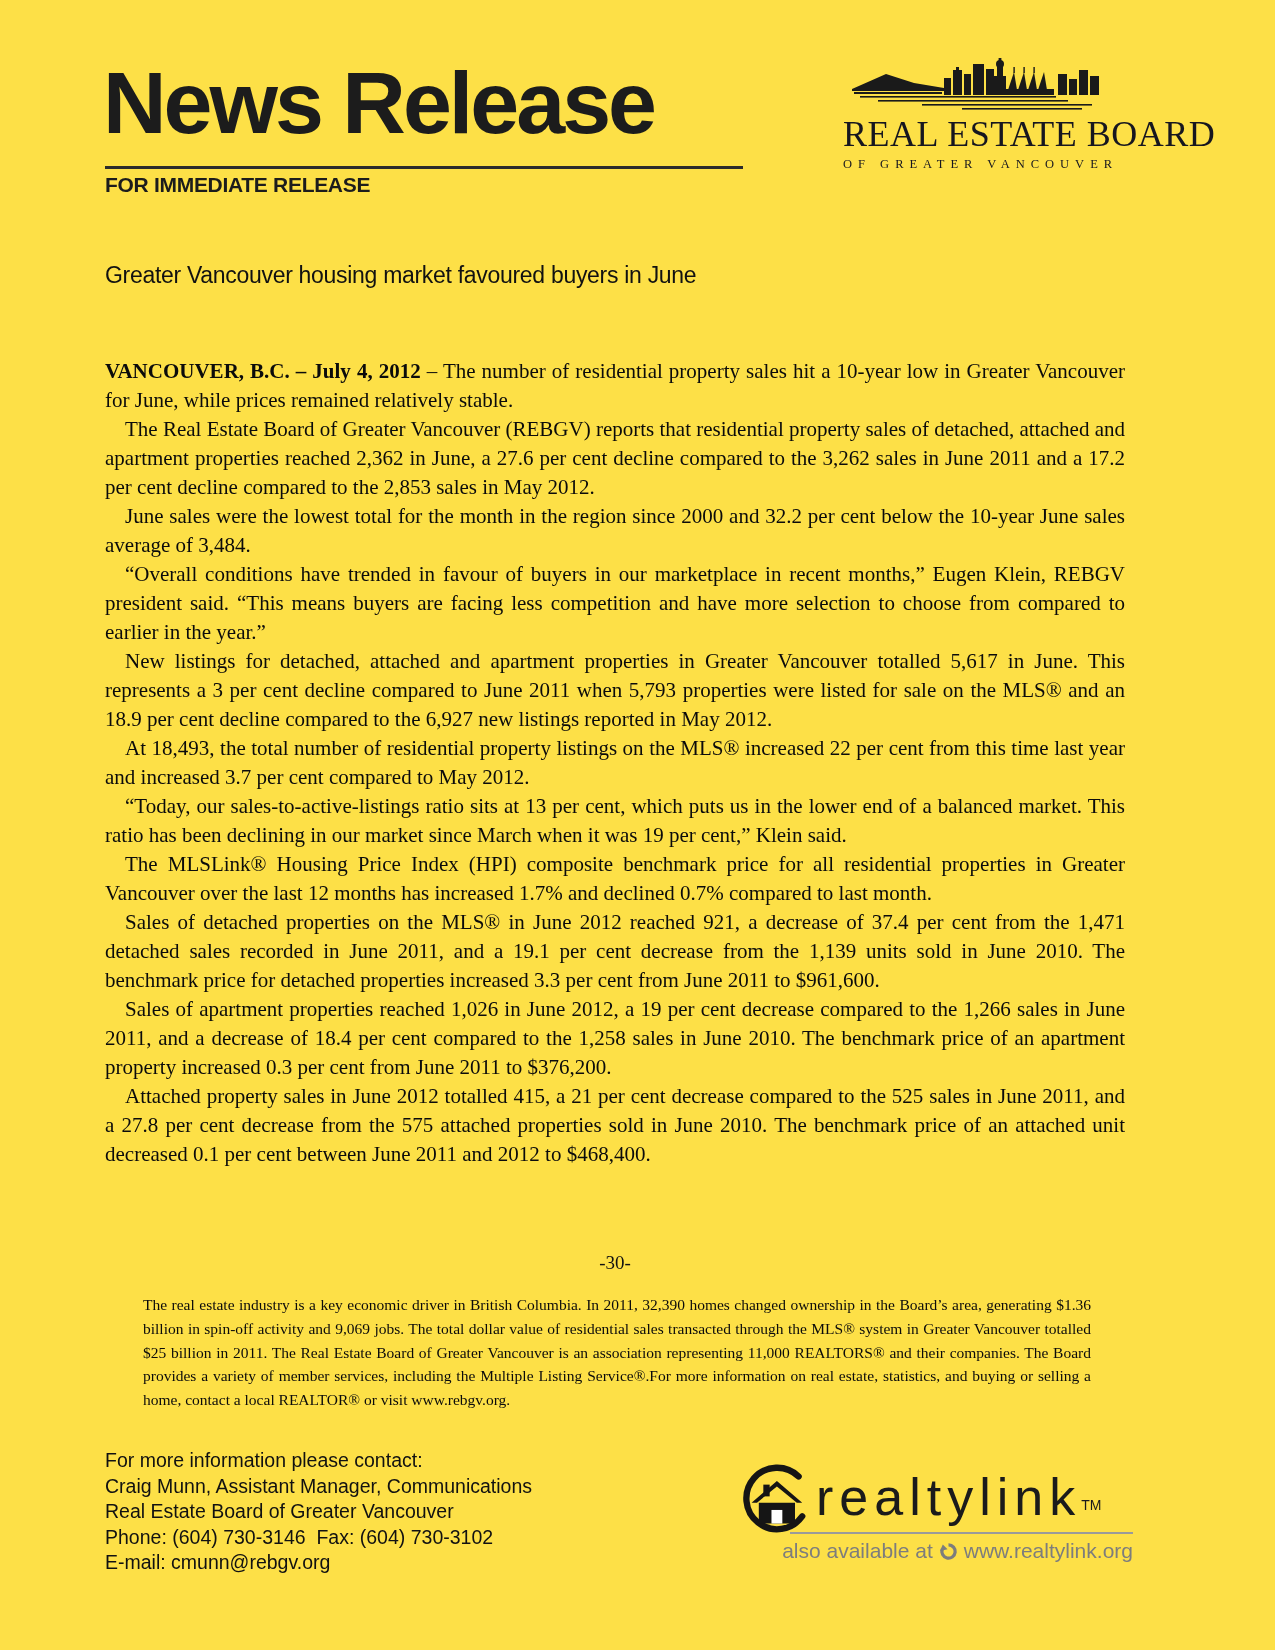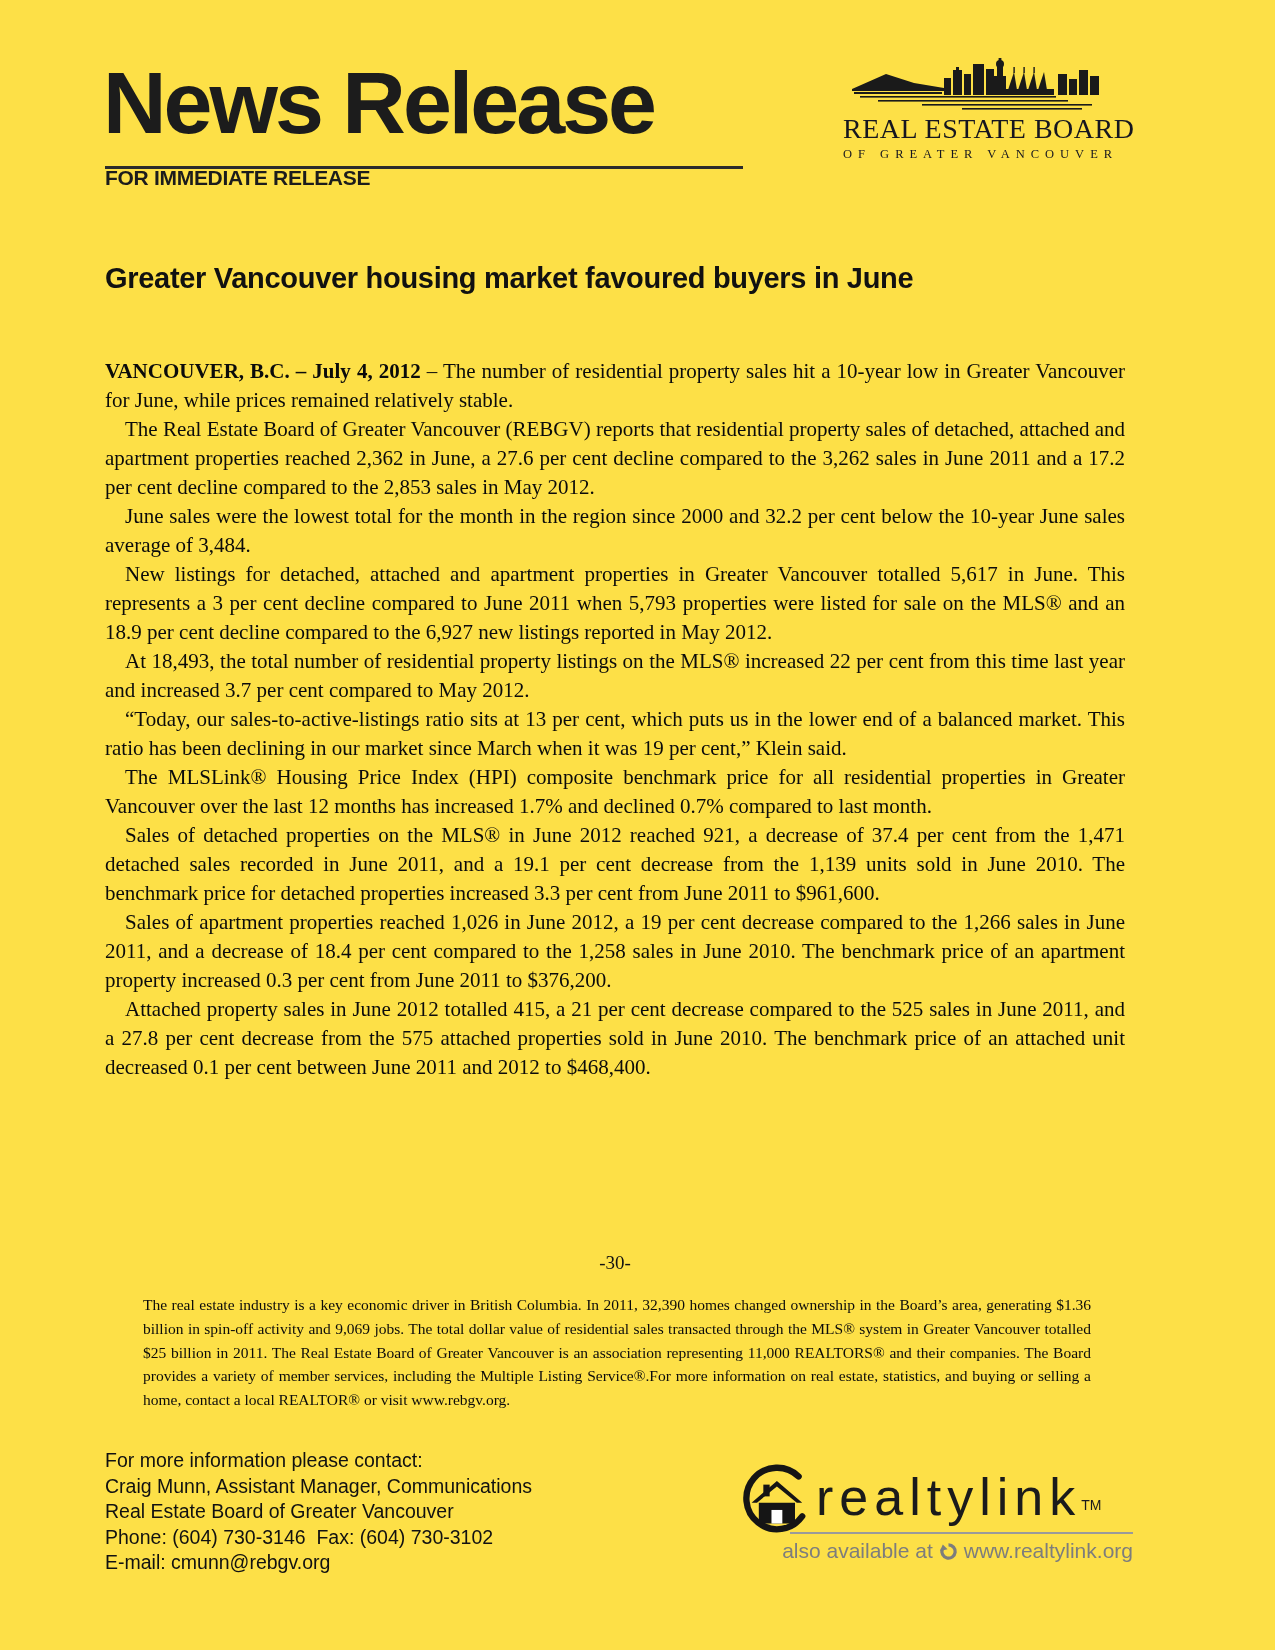--- a/index.html
+++ b/index.html
@@ -12,43 +12,43 @@
   .masthead-title{
     position:absolute;left:103px;top:48px;margin:0;
     font-family:"Liberation Sans", sans-serif;
     font-size:88px;font-weight:bold;letter-spacing:-3px;color:#1c1c1c;
     line-height:110px;white-space:nowrap;
   }
   .masthead-rule{
     position:absolute;left:105px;top:166px;width:638px;height:3px;background:#2b2b2b;
   }
   .release-status{
-    position:absolute;left:105px;top:166px;
+    position:absolute;left:105px;top:173px;
     font-family:"Liberation Sans", sans-serif;
     font-size:21px;font-weight:bold;color:#1c1c1c;letter-spacing:-0.3px;
   }
   .board-logo{
     position:absolute;left:843px;top:58px;width:270px;text-align:center;
   }
   .board-logo .skyline{display:block;margin:0 auto;}
   .board-logo-name{
     font-family:"Liberation Serif", serif;
-    font-size:28px;color:#16161f;letter-spacing:0.5px;white-space:nowrap;
+    font-size:36px;color:#16161f;letter-spacing:0.5px;white-space:nowrap;
     margin-top:1px;
   }
   .board-logo-tagline{
     font-family:Liberation Serif, serif;
     font-size:12.5px;color:#16161f;letter-spacing:6px;white-space:nowrap;
     margin-top:2px;
   }
   
   .headline{
     position:absolute;left:105px;top:262px;margin:0;
     font-family:"Liberation Sans", sans-serif;
-    font-size:29px;font-weight:bold;color:#111;letter-spacing:-0.3px;
+    font-size:23px;font-weight:normal;color:#111;letter-spacing:-0.3px;
   }
   .article-body{
     position:absolute;left:105px;top:341px;width:1020px;
     font-size:21px;line-height:29px;text-align:justify;margin-top:16px;
   }
   .article-body p{margin:0;text-indent:20px;}
   .article-body p.lead{text-indent:0;}
   .article-body .dateline{font-weight:bold;}
   .end-mark{
     position:absolute;left:105px;top:1252px;width:1020px;text-align:center;
@@ -140,20 +140,21 @@
     <div class="board-logo-name">REAL ESTATE BOARD</div>
     <div class="board-logo-tagline">OF GREATER VANCOUVER</div>
   </div>
 
   <h2 class="headline">Greater Vancouver housing market favoured buyers in June</h2>
 
   <div class="article-body">
     <p class="lead"><span class="dateline">VANCOUVER, B.C. – July 4, 2012</span><span> – The number of residential property sales hit a 10-year low in Greater Vancouver for June, while prices remained relatively stable.</span></p>
     <p>The Real Estate Board of Greater Vancouver (REBGV) reports that residential property sales of detached, attached and apartment properties reached 2,362 in June, a 27.6 per cent decline compared to the 3,262 sales in June 2011 and a 17.2 per cent decline compared to the 2,853 sales in May 2012.</p>
     <p>June sales were the lowest total for the month in the region since 2000 and 32.2 per cent below the 10-year June sales average of 3,484.</p>
+    <p>“Overall conditions have trended in favour of buyers in our marketplace in recent months,” Eugen Klein, REBGV president said. “This means buyers are facing less competition and have more selection to choose from compared to earlier in the year.”</p>
     <p>New listings for detached, attached and apartment properties in Greater Vancouver totalled 5,617 in June. This represents a 3 per cent decline compared to June 2011 when 5,793 properties were listed for sale on the MLS® and an 18.9 per cent decline compared to the 6,927 new listings reported in May 2012.</p>
     <p>At 18,493, the total number of residential property listings on the MLS® increased 22 per cent from this time last year and increased 3.7 per cent compared to May 2012.</p>
     <p>“Today, our sales-to-active-listings ratio sits at 13 per cent, which puts us in the lower end of a balanced market. This ratio has been declining in our market since March when it was 19 per cent,” Klein said.</p>
     <p>The MLSLink® Housing Price Index (HPI) composite benchmark price for all residential properties in Greater Vancouver over the last 12 months has increased 1.7% and declined 0.7% compared to last month.</p>
     <p>Sales of detached properties on the MLS® in June 2012 reached 921, a decrease of 37.4 per cent from the 1,471 detached sales recorded in June 2011, and a 19.1 per cent decrease from the 1,139 units sold in June 2010. The benchmark price for detached properties increased 3.3 per cent from June 2011 to $961,600.</p>
     <p>Sales of apartment properties reached 1,026 in June 2012, a 19 per cent decrease compared to the 1,266 sales in June 2011, and a decrease of 18.4 per cent compared to the 1,258 sales in June 2010. The benchmark price of an apartment property increased 0.3 per cent from June 2011 to $376,200.</p>
     <p>Attached property sales in June 2012 totalled 415, a 21 per cent decrease compared to the 525 sales in June 2011, and a 27.8 per cent decrease from the 575 attached properties sold in June 2010. The benchmark price of an attached unit decreased 0.1 per cent between June 2011 and 2012 to $468,400.</p>
   </div>
 
   <div class="end-mark">-30-</div>

